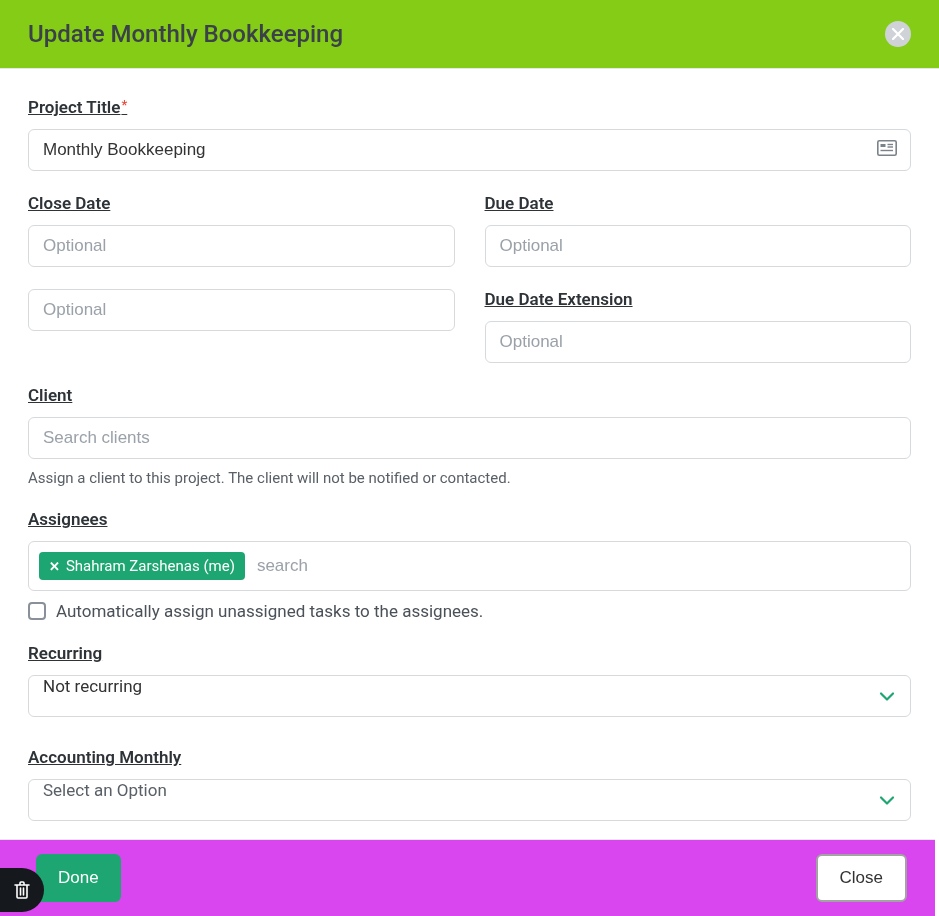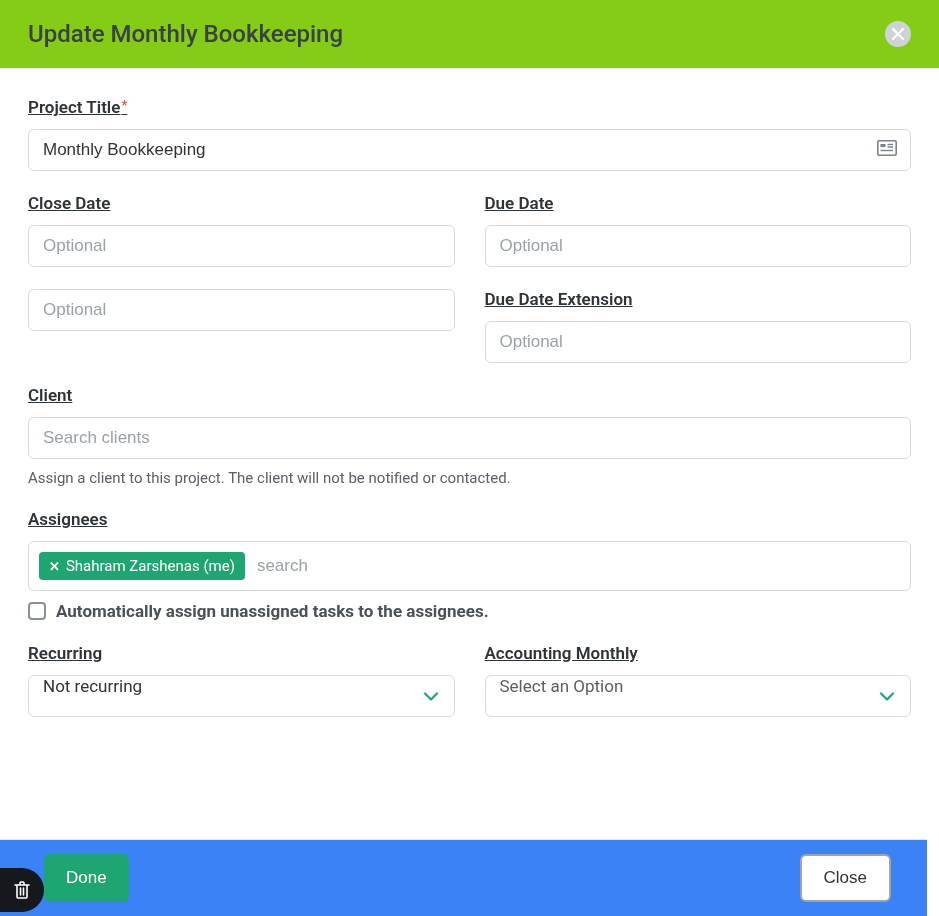--- a/index.html
+++ b/index.html
@@ -135,21 +135,20 @@
       padding: 6px 4px;
     }
     .tag-search::placeholder {
       color: #9aa1a8;
     }
     .checkbox-row {
       display: flex;
       align-items: center;
       gap: 10px;
       margin-top: 10px;
-      font-weight: bold;
     }
     .checkbox {
       width: 18px;
       height: 18px;
       border: 2px solid #8a9099;
       border-radius: 4px;
       cursor: pointer;
     }
     .checkbox-label {
       font-size: 17px;
@@ -172,24 +171,24 @@
       right: 16px;
       top: 50%;
       transform: translateY(-50%);
       pointer-events: none;
       color: #1ea672;
     }
     .modal-footer {
       position: absolute;
       bottom: 0;
       left: 0;
-      right: 12px;
-      background: #3b82f6;
+      right: 4px;
+      background: #d946ef;
       border-top: 1px solid #e5e7eb;
-      padding: 14px 36px;
+      padding: 14px 28px;
       display: flex;
       justify-content: space-between;
       align-items: center;
     }
     .btn {
       height: 48px;
       padding: 0 22px;
       border-radius: 6px;
       font-size: 17px;
       font-weight: 500;
@@ -297,21 +296,21 @@
         </span>
         <input class="tag-search" type="text" placeholder="search" style="">
       </div>
       <div class="checkbox-row">
         <div class="checkbox"></div>
         <span class="checkbox-label">Automatically assign unassigned tasks to the assignees.</span>
       </div>
     </div>
   </div>
 
-  <div class="form-row" style="margin-bottom:16px;">
+  <div class="form-row" style="margin-bottom:16px;flex-direction:column;">
     <div class="form-group">
       <label class="form-label">Recurring</label>
       <div class="select-wrap">
         <div class="form-select">Not recurring</div>
         <span class="chevron">
           <svg width="16" height="10" viewBox="0 0 16 10" fill="none">
               <path d="M2 2L8 8L14 2" stroke="currentColor" stroke-width="2.2" stroke-linecap="round" stroke-linejoin="round"></path>
             </svg>
         </span>
       </div>

